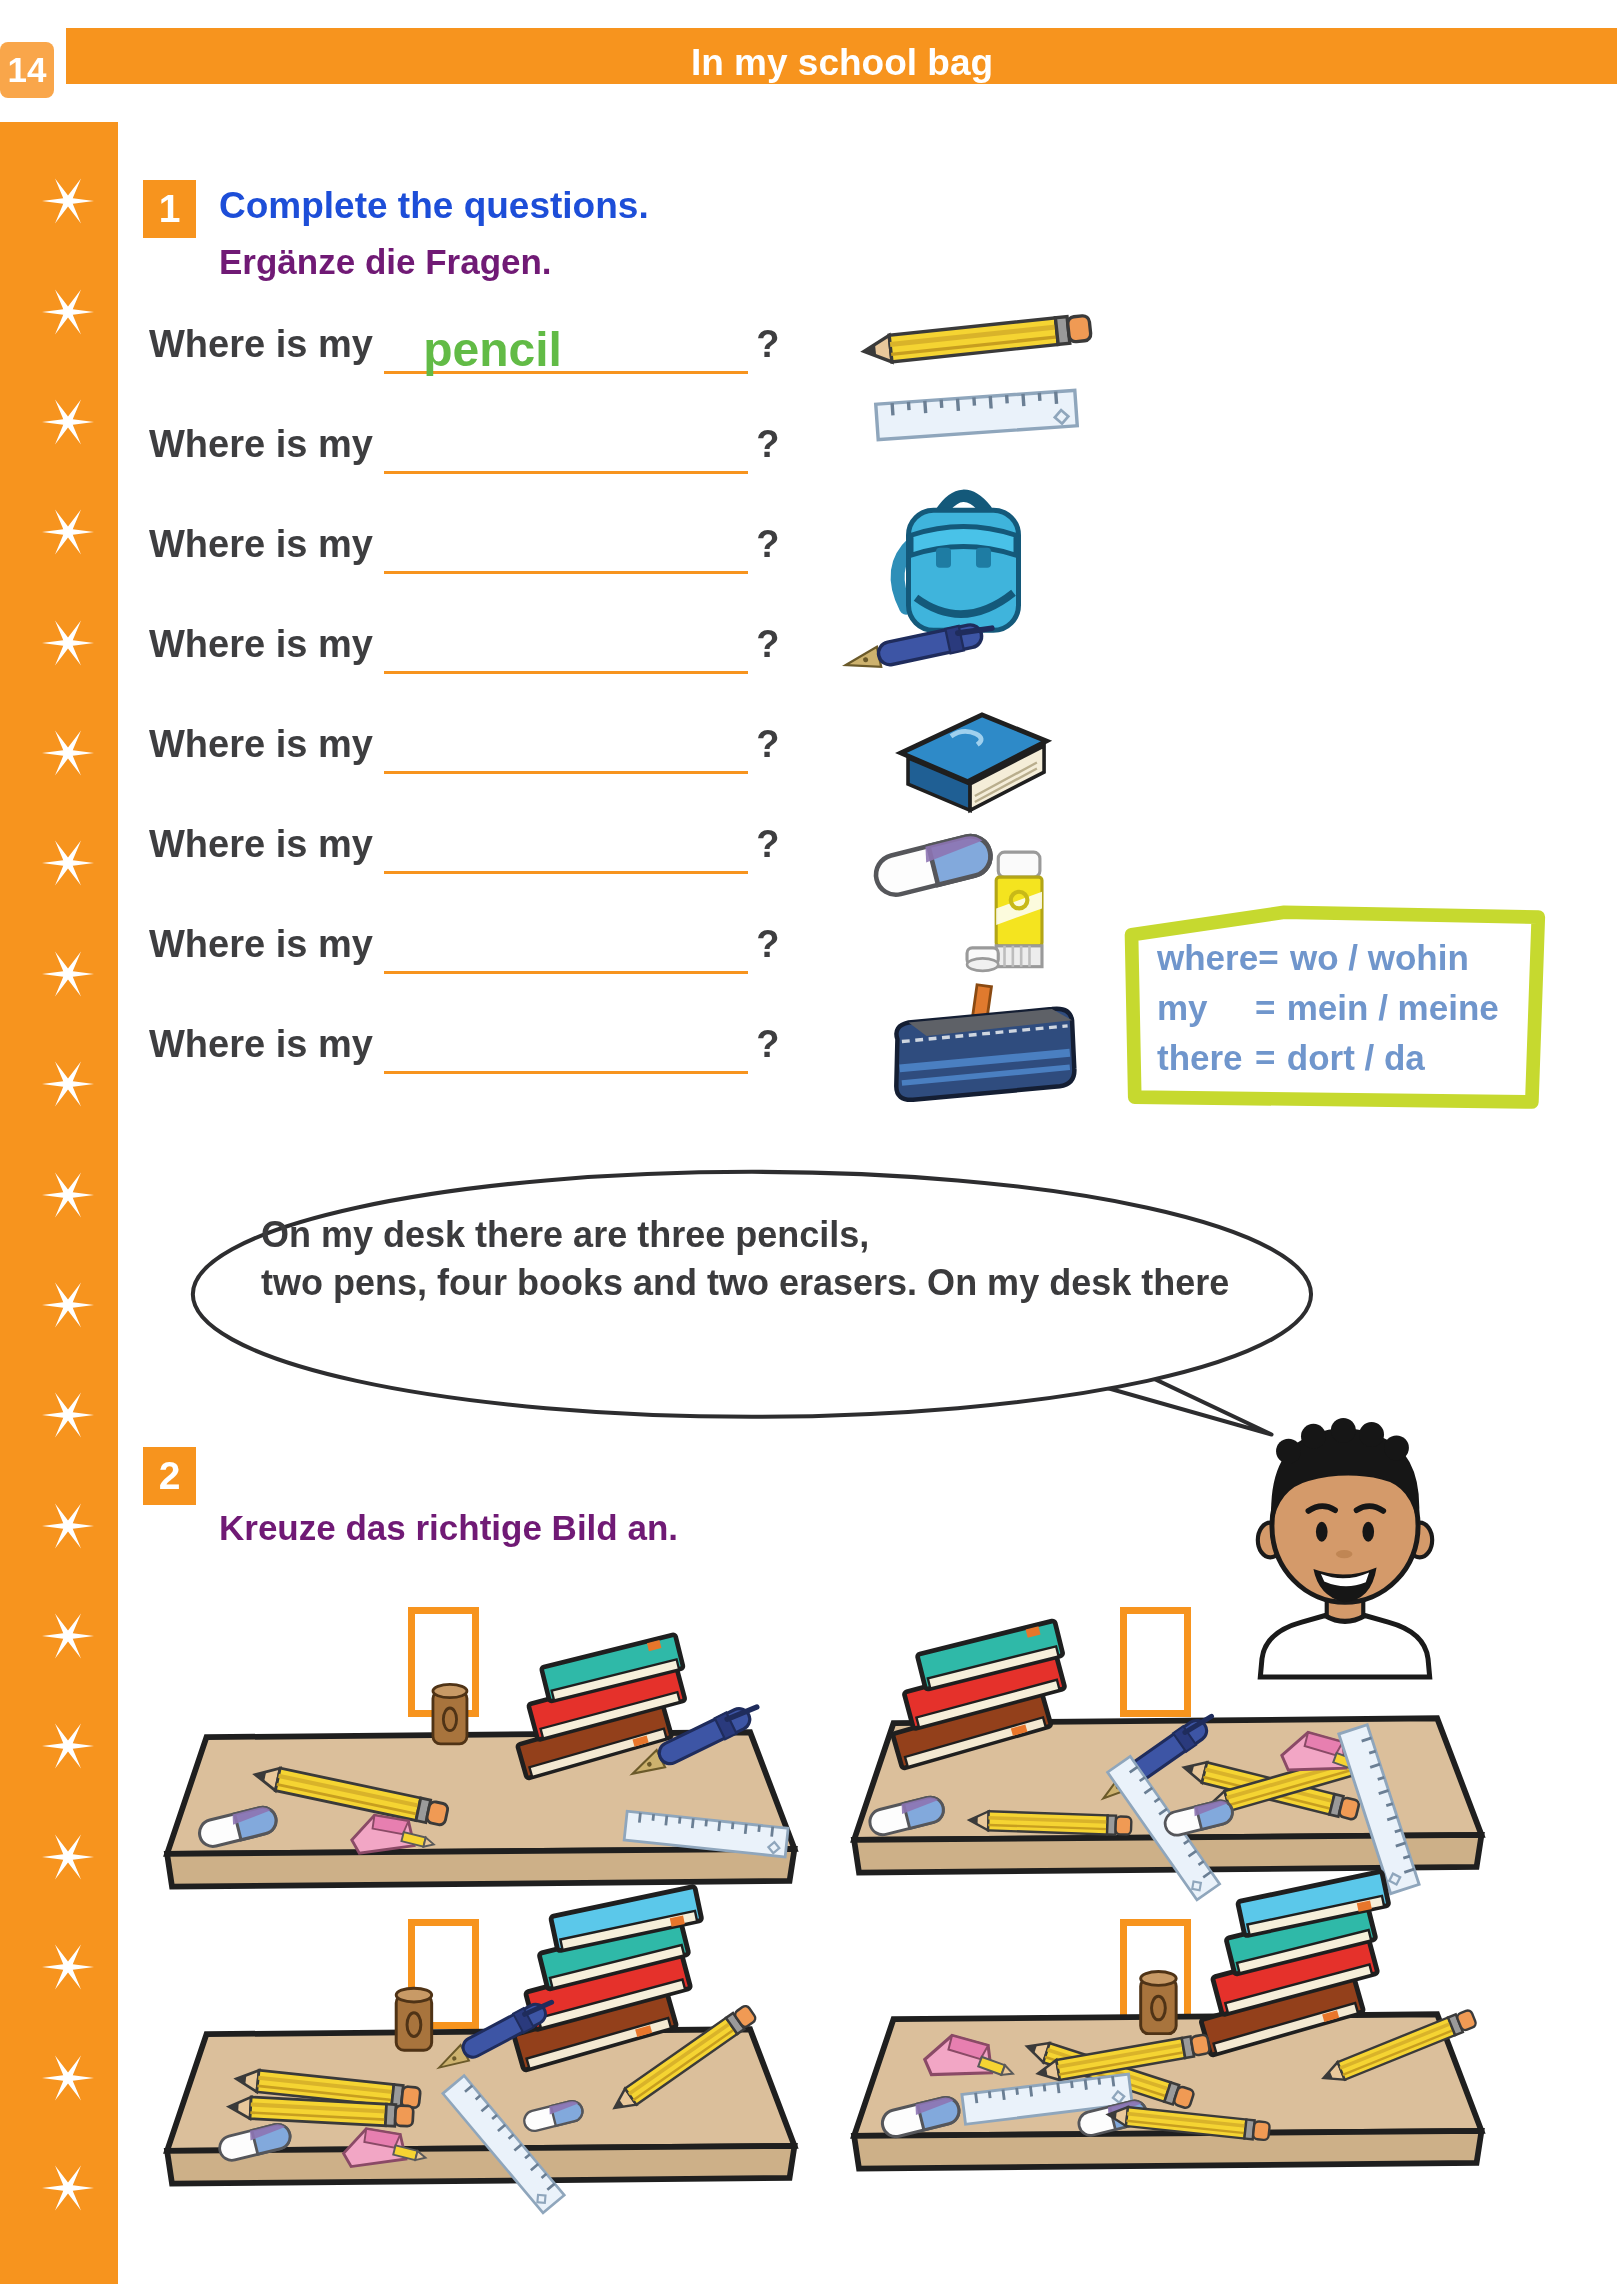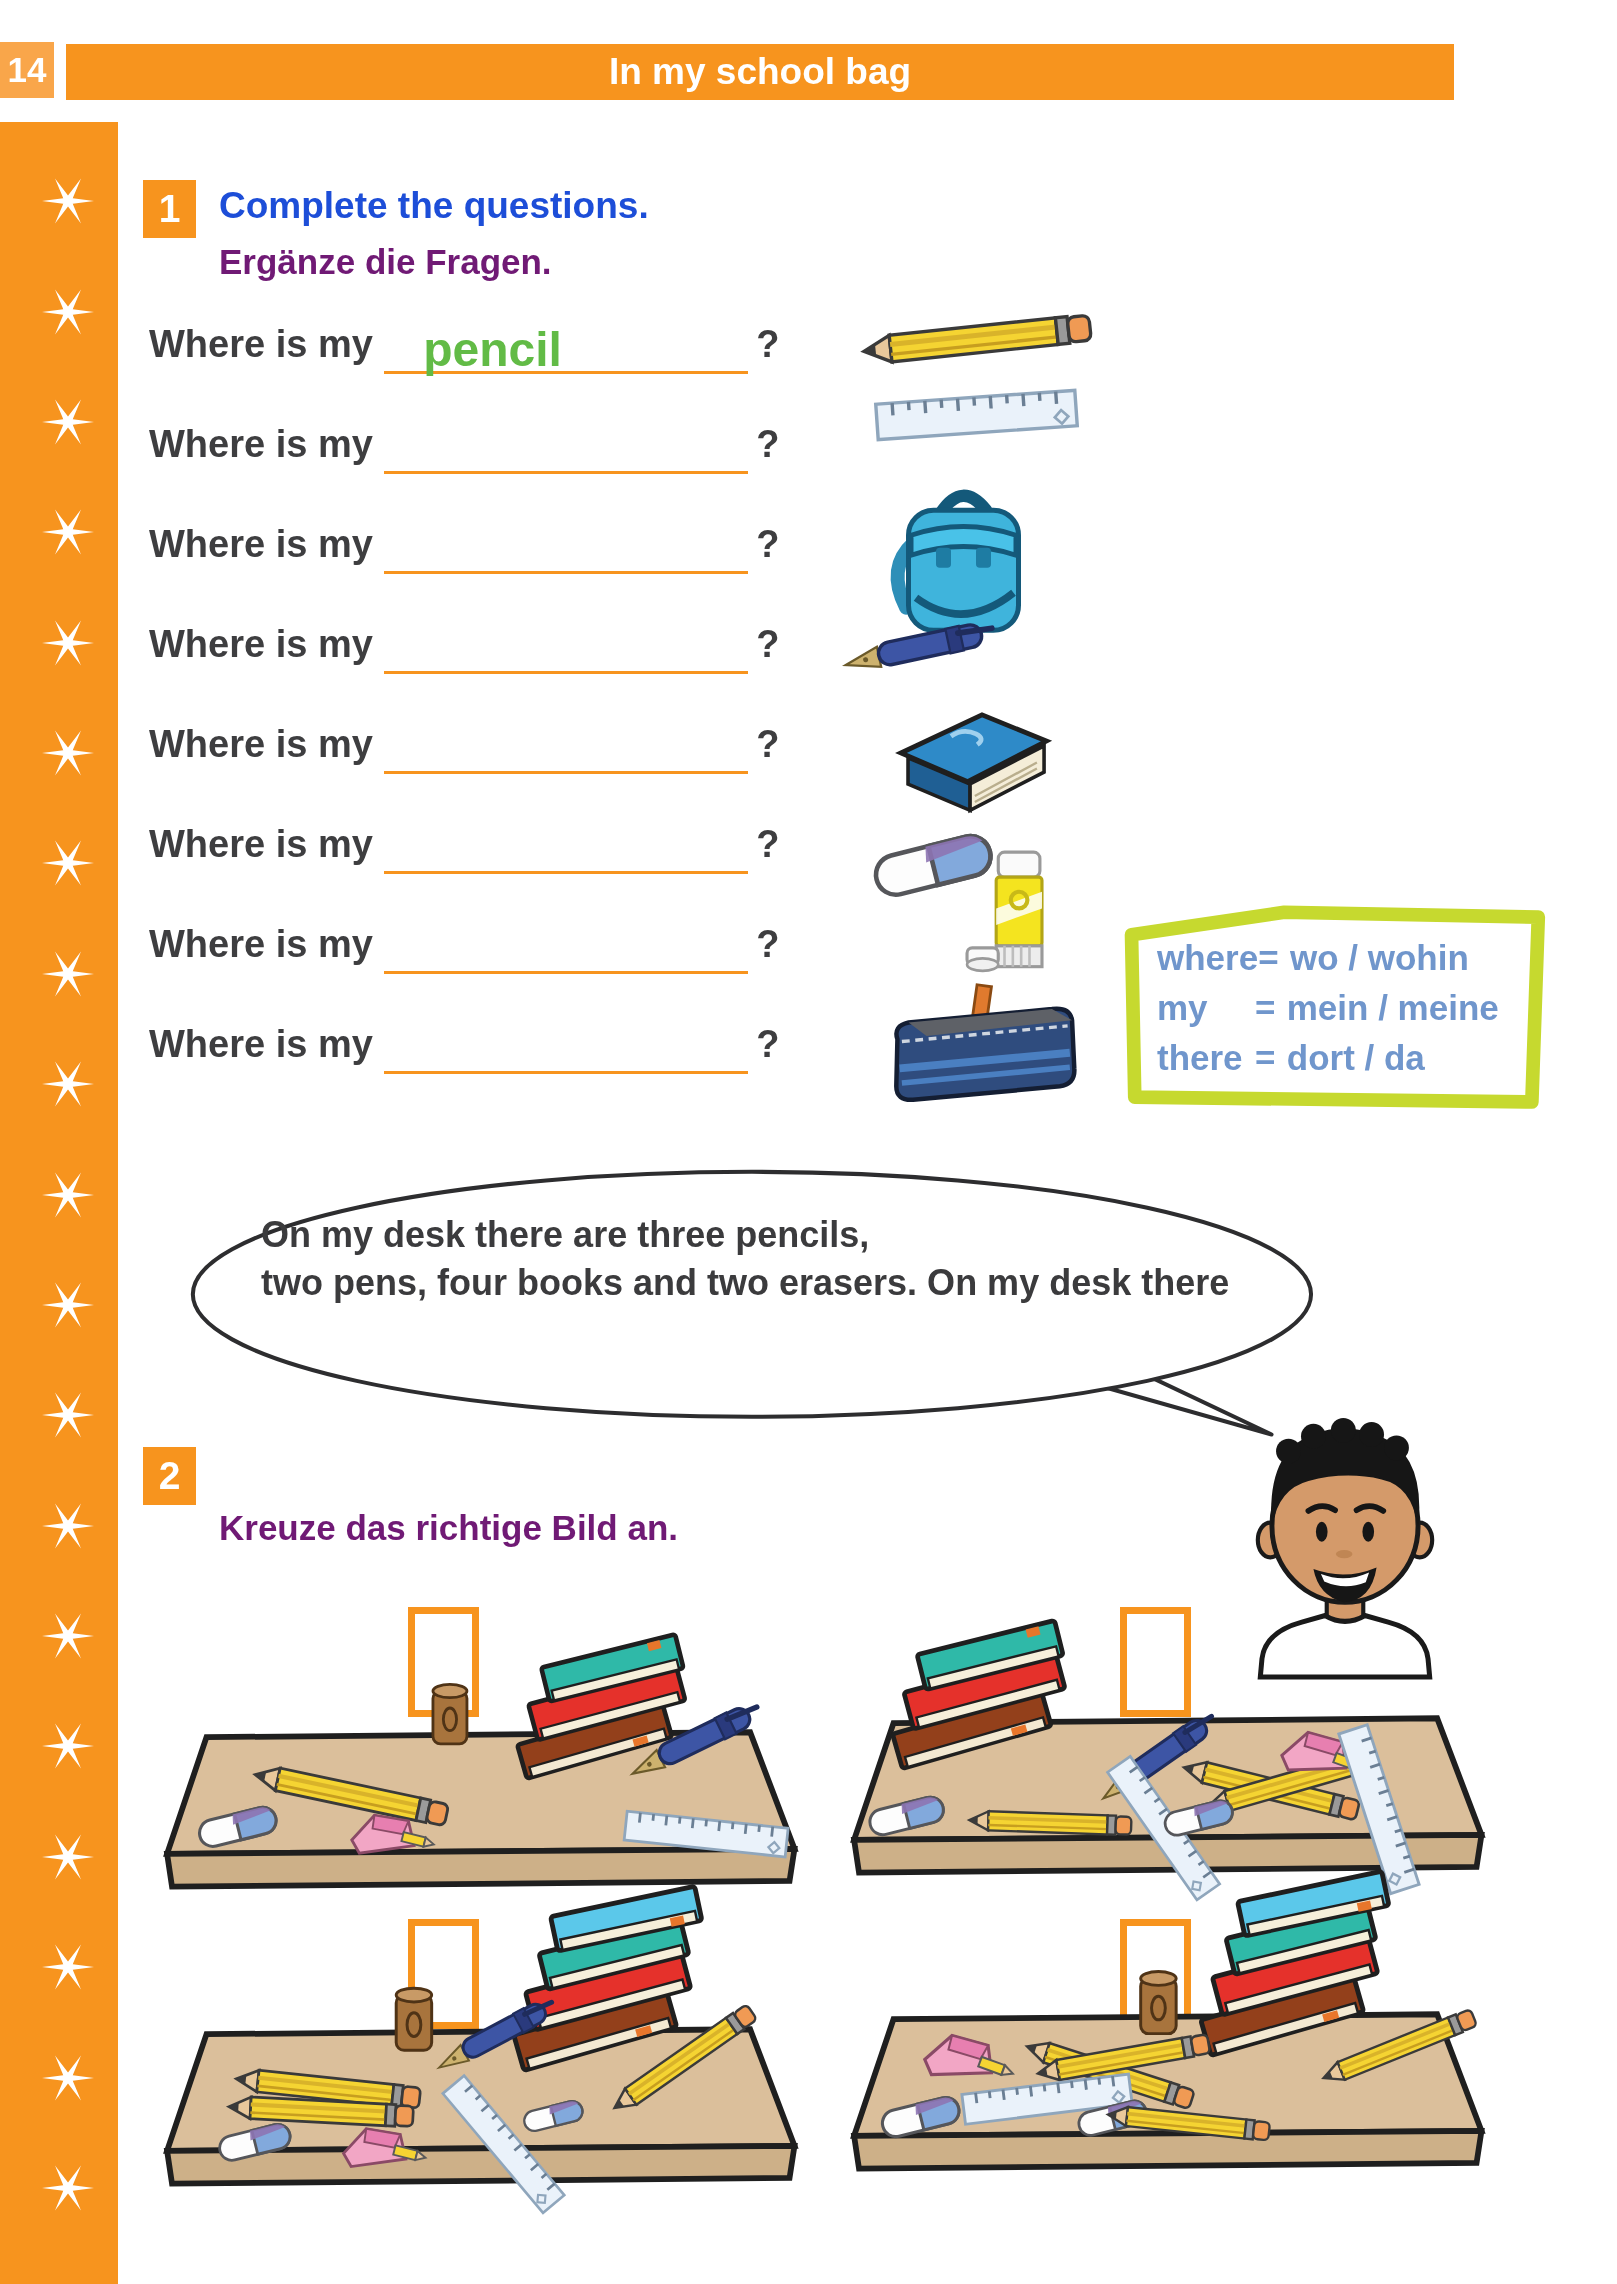--- a/index.html
+++ b/index.html
@@ -3,25 +3,25 @@
 <meta charset="utf-8">
 <style>
   html,body{margin:0;padding:0;background:#ffffff;}
   .page{
     position:relative;width:1618px;height:2284px;overflow:hidden;
     background:#ffffff;font-family:"Liberation Sans",sans-serif;
   }
   
   .page-num-box{
     position:absolute;left:0;top:42px;width:54px;height:56px;background:#F9A64A;
-    color:#fff;font-size:35px;font-weight:700;display:flex;align-items:center;justify-content:center;
+    color:#fff;font-size:35px;font-weight:700;display:flex;align-items:center;justify-content:center;border-radius:8px;
   }
   .header-bar{
-    position:absolute;left:66px;top:44px;width:1388px;height:56px;background:#F7941E;
-    color:#fff;font-size:37px;font-weight:700;display:flex;align-items:center;justify-content:center;
+    position:absolute;left:66px;top:28px;width:1552px;height:56px;background:#F7941E;
+    color:#fff;font-size:37px;font-weight:700;display:flex;align-items:flex-end;justify-content:center;
   }
   
   .sidebar{position:absolute;left:0;top:122px;width:118px;height:2162px;background:#F7941E;}
   .star{
     position:absolute;left:68px;width:52px;height:52px;margin-left:-26px;background:#ffffff;
     clip-path:polygon(100% 50%,59.1% 44.8%,75% 6.7%,50% 39.5%,25% 6.7%,40.9% 44.8%,0% 50%,40.9% 55.2%,25% 93.3%,50% 60.5%,75% 93.3%,59.1% 55.2%);
   }
   
   .ex-num{
     position:absolute;width:53px;height:58px;background:#F7941E;color:#fff;

